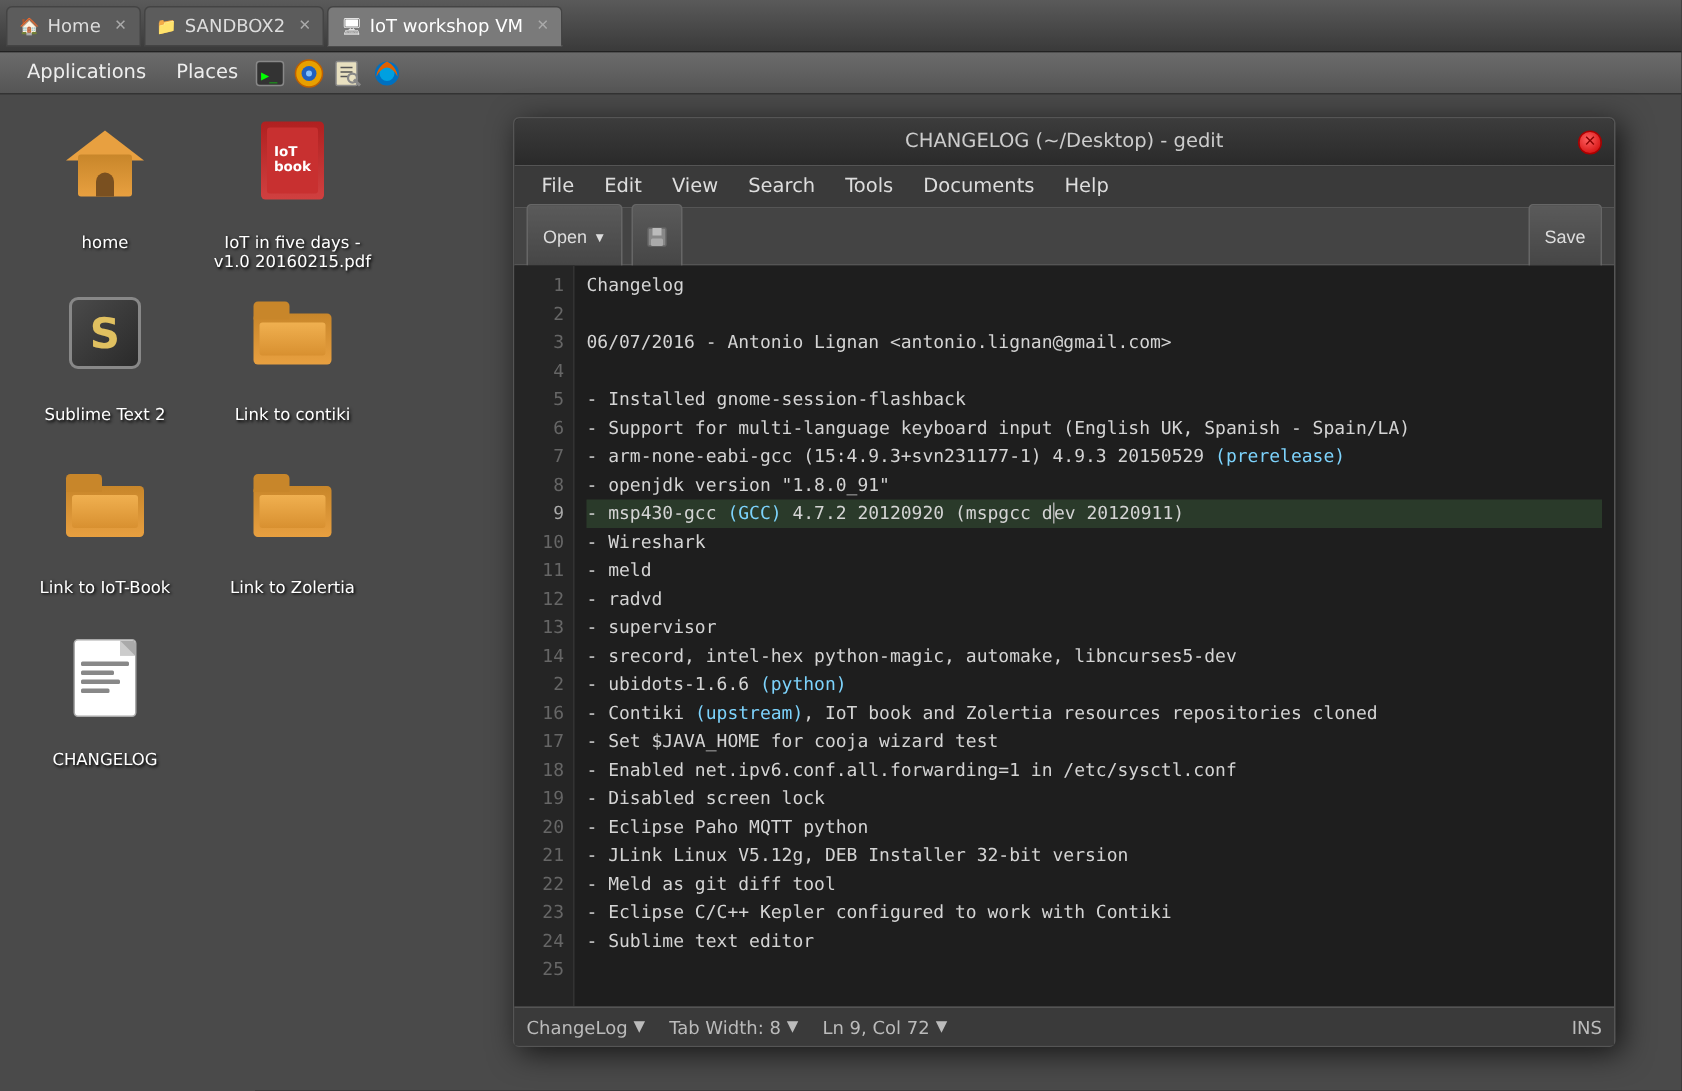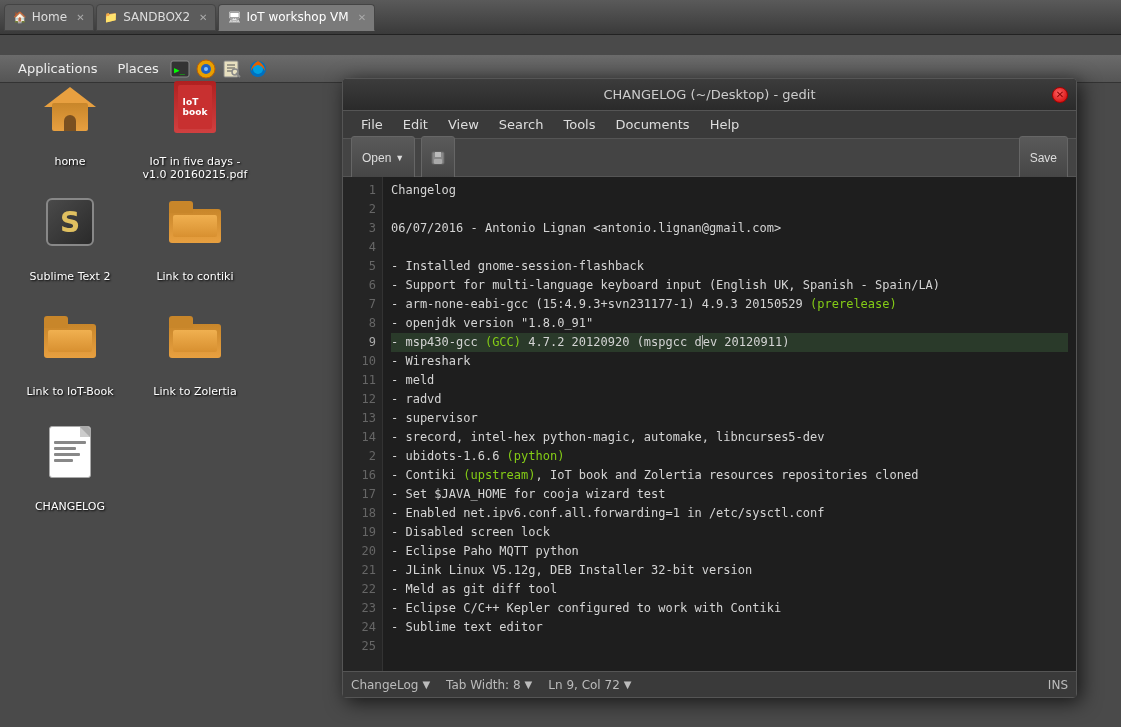--- a/index.html
+++ b/index.html
@@ -51,21 +51,20 @@
     }
 
     
     .menubar {
       height: 28px;
       background: linear-gradient(to bottom, #6b6b6b, #555);
       display: flex;
       align-items: center;
       padding: 0 8px;
       border-bottom: 1px solid #333;
-      margin-top: 20px;
     }
     .menubar-item {
       color: #eee;
       font-size: 13px;
       padding: 3px 10px;
       cursor: pointer;
       border-radius: 3px;
     }
     .menubar-icon {
       width: 22px;
@@ -400,21 +399,21 @@
       height: 19px;
       line-height: 19px;
       font-size: 12px;
       font-family: 'DejaVu Sans Mono', 'Courier New', monospace;
       color: #d4d4d4;
       white-space: nowrap;
     }
     .code-line.highlighted {
       background: #2a3a2a;
     }
-    .text-cyan { color: #84cc16; }
+    .text-cyan { color: #7dd3fc; }
 
     
     .gedit-statusbar {
       height: 26px;
       background: #3a3a3a;
       border-top: 1px solid #555;
       display: flex;
       align-items: center;
       padding: 0 8px;
       color: #bbb;

